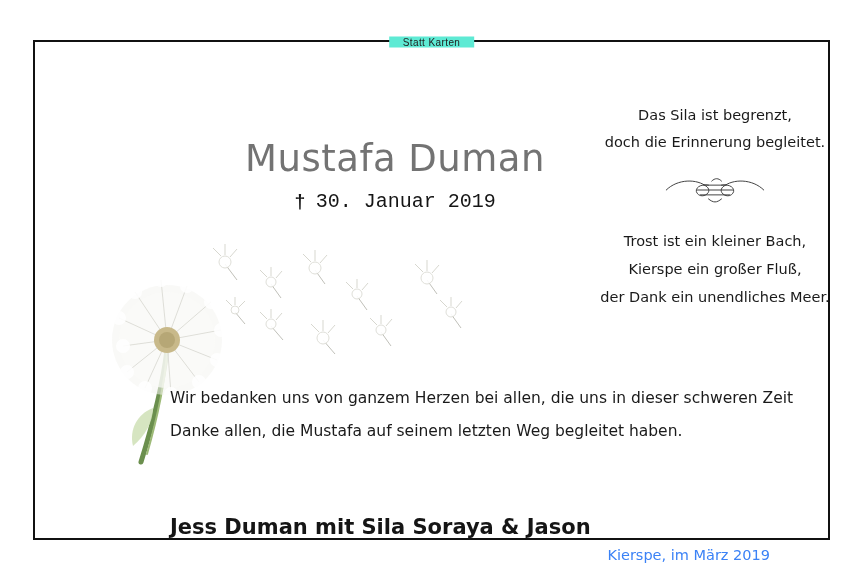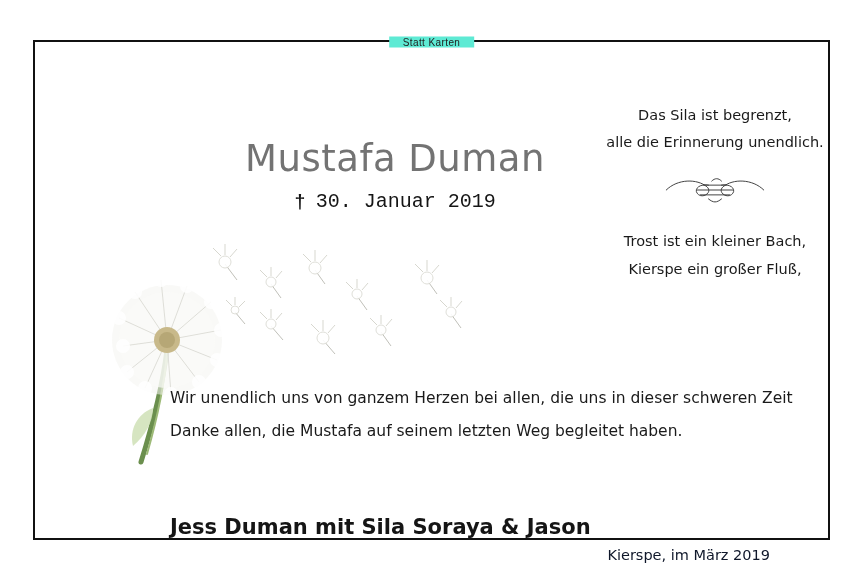--- a/index.html
+++ b/index.html
@@ -133,21 +133,21 @@
     color: #151515;
     font-family: "DejaVu Sans", sans-serif;
     font-weight: bold;
   }
 
   .place-date {
     position: absolute;
     right: 58px;
     top: 505px;
     font-size: 14.5px;
-    color: #0f172a;
+    color: #3b82f6;
     font-family: "DejaVu Sans", sans-serif;
   }
 
   
   .dandelion {
     position: absolute;
     left: 40px;
     top: 180px;
     width: 420px;
     height: 250px;
@@ -259,44 +259,45 @@
     </div>
 
     <div class="name">Mustafa Duman</div>
 
     <div class="date-line">
       <span class="cross">†</span><span>30. Januar 2019</span>
     </div>
 
     <div class="quote-top">
       <div>Das Sila ist begrenzt,</div>
-      <div>alle die Erinnerung unendlich.</div>
+      <div>doch die Erinnerung begleitet.</div>
     </div>
 
     <div class="ornament">
       <svg viewBox="0 0 160 36" width="130" height="30" xmlns="http://www.w3.org/2000/svg">
         <g fill="none" stroke="#3f3f3f" stroke-width="1.2" stroke-linecap="round">
           <path d="M20 18 C 34 4, 58 4, 70 14 C 78 21, 64 30, 58 22 C 54 16, 62 10, 72 12"></path>
           <path d="M140 18 C 126 4, 102 4, 90 14 C 82 21, 96 30, 102 22 C 106 16, 98 10, 88 12"></path>
           <path d="M58 18 L 102 18"></path>
           <path d="M62 24 L 98 24"></path>
           <path d="M66 12 L 94 12"></path>
           <path d="M72 29 C 78 34, 82 34, 88 29"></path>
           <path d="M76 7 C 80 3, 84 3, 88 7"></path>
         </g>
       </svg>
     </div>
 
     <div class="quote-bottom">
       <div>Trost ist ein kleiner Bach,</div>
       <div>Kierspe ein großer Fluß,</div>
+      <div>der Dank ein unendliches Meer.</div>
     </div>
 
     <div class="body-text">
-      <div>Wir unendlich uns von ganzem Herzen bei allen, die uns in dieser schweren Zeit</div>
+      <div>Wir bedanken uns von ganzem Herzen bei allen, die uns in dieser schweren Zeit</div>
       <div>Danke allen, die Mustafa auf seinem letzten Weg begleitet haben.</div>
     </div>
 
     <div class="signature">Jess Duman mit Sila Soraya &amp; Jason</div>
 
     <div class="place-date">Kierspe, im März 2019</div>
 
   </div>
 
   <div class="statt-karten">Statt Karten</div>

